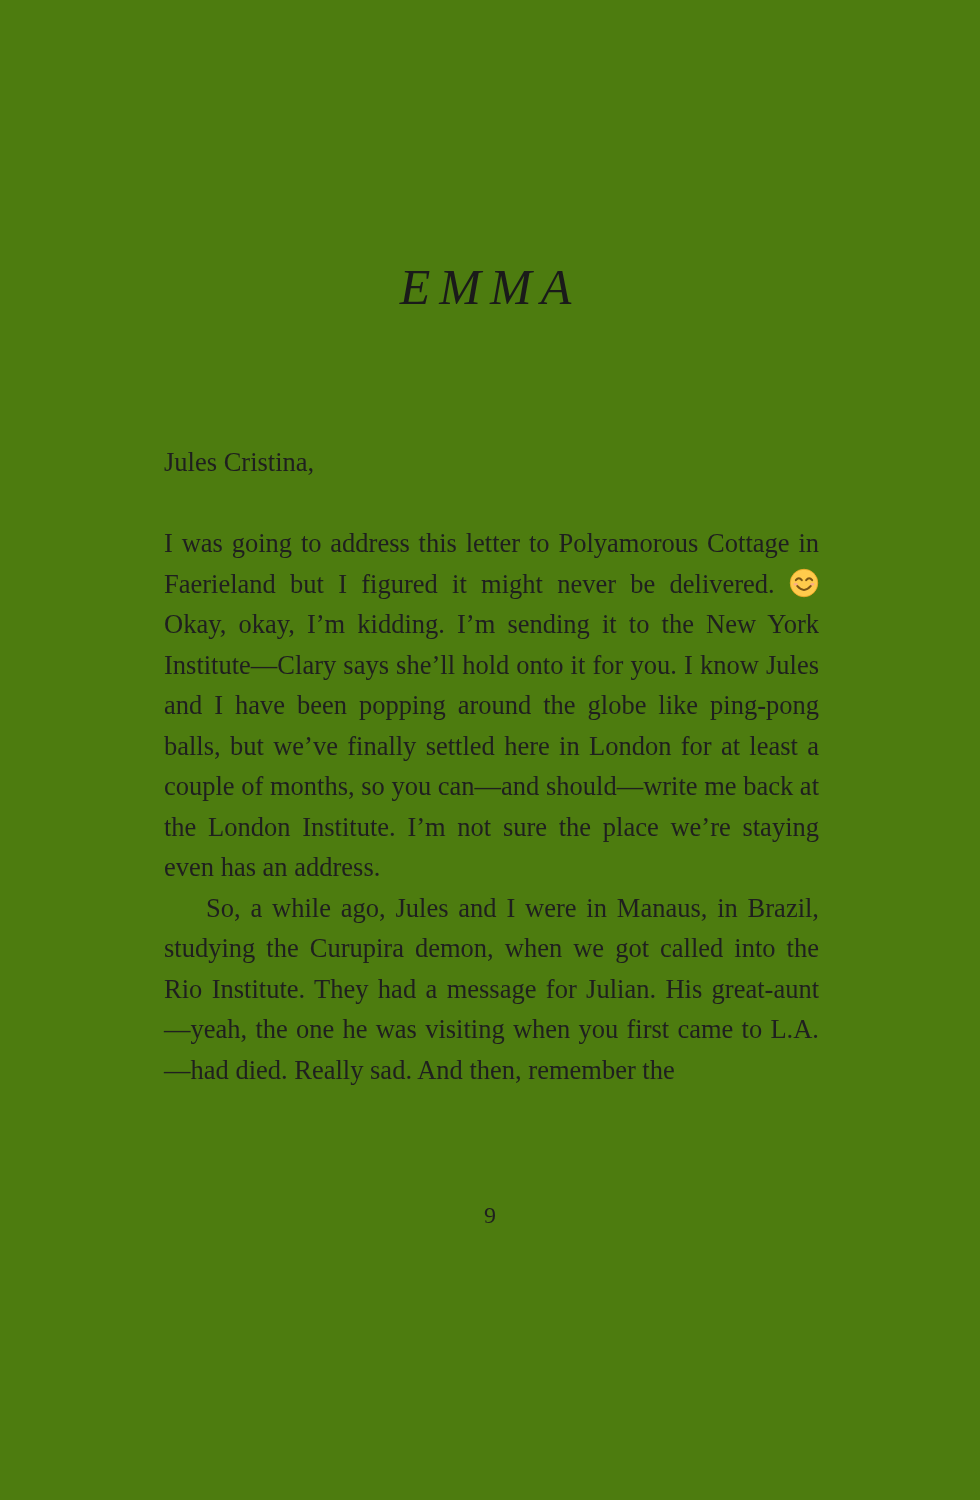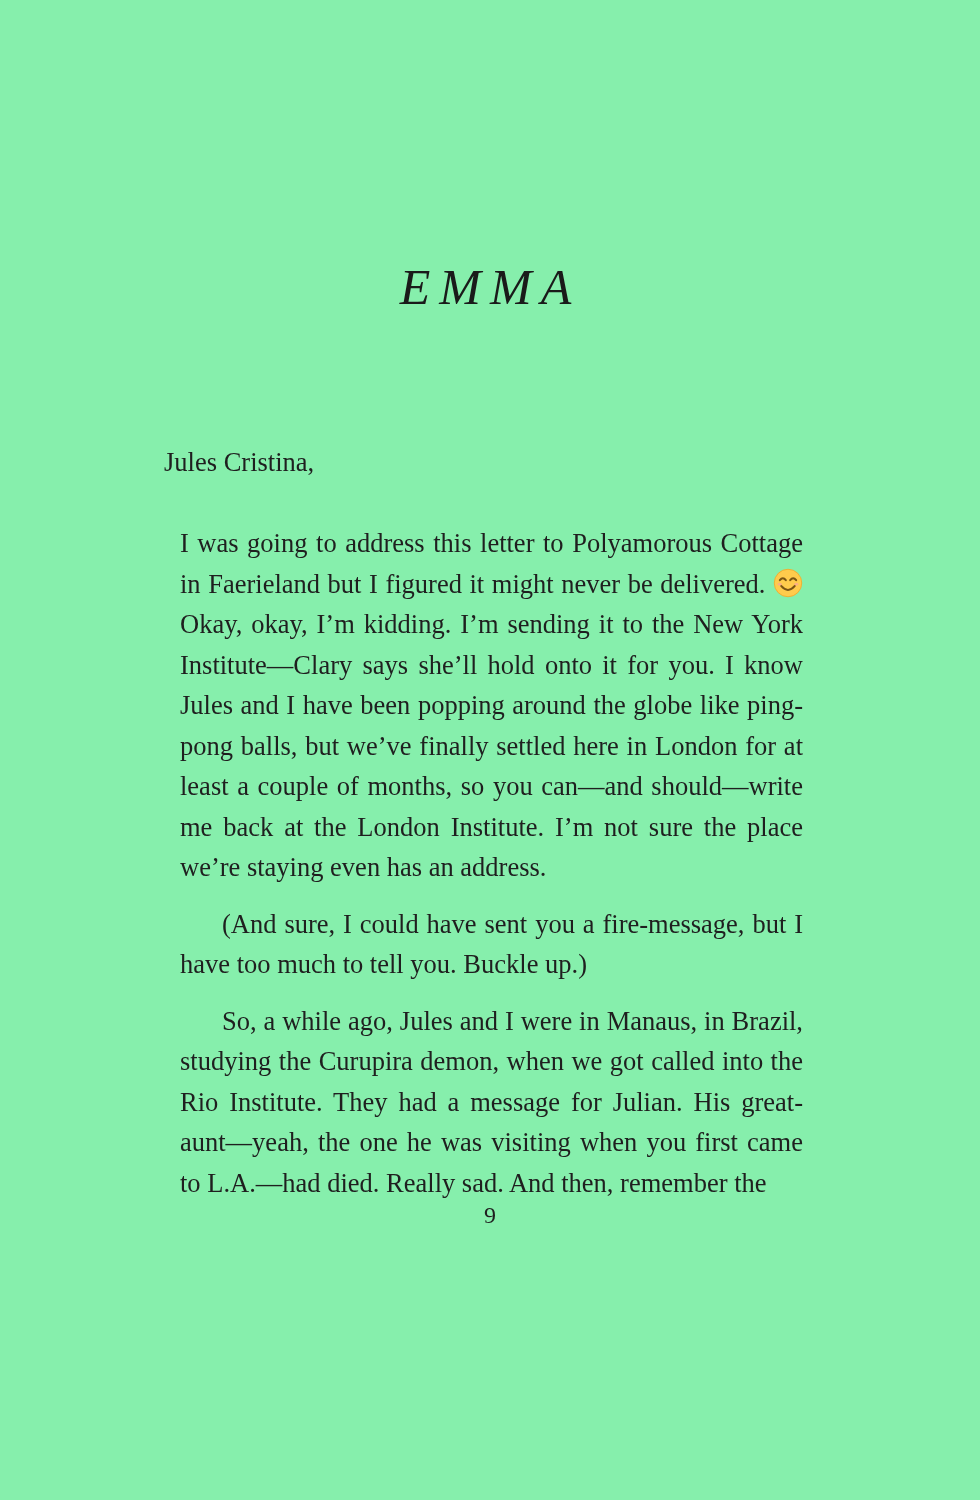--- a/index.html
+++ b/index.html
@@ -10,21 +10,21 @@
     background: #ffffff;
     font-family: "Liberation Serif", "DejaVu Serif", serif;
     color: #1f1f1f;
     position: relative;
     overflow: hidden;
   }
   .page {
     position: relative;
     width: 980px;
     height: 1500px;
-    background: #86efac;
+    background: #4d7c0f;
   }
   .chapter-title {
     position: absolute;
     top: 258px;
     left: 0;
     width: 100%;
     margin: 0;
     text-align: center;
     font-style: italic;
     font-weight: 400;
@@ -40,21 +40,21 @@
     font-size: 26.5px;
     line-height: 40.5px;
     text-align: justify;
     color: #1f1f1f;
   }
   .salutation {
     margin: 0 0 40.5px 0;
     text-align: left;
   }
   p.body-para {
-    margin: 16px;
+    margin: 0;
   }
   p.indented {
     text-indent: 42px;
   }
   .emoji {
     display: inline-block;
     width: 30px;
     height: 30px;
     vertical-align: -5px;
     line-height: 0;
@@ -88,21 +88,20 @@
     <p class="body-para"><span>I was going to address this letter to Polyamorous Cottage in Faerieland but I figured it might never be delivered. </span><span class="emoji"><svg viewBox="0 0 36 36" aria-hidden="true">
           <circle cx="18" cy="18" r="16.5" fill="#ffcb4c"></circle>
           <circle cx="18" cy="18" r="16.5" fill="none" stroke="#f0a829" stroke-width="1"></circle>
           <path d="M8.2 14.6 q3.6 -4.6 7.2 0" stroke="#7a5514" stroke-width="2.4" fill="none" stroke-linecap="round"></path>
           <path d="M20.6 14.6 q3.6 -4.6 7.2 0" stroke="#7a5514" stroke-width="2.4" fill="none" stroke-linecap="round"></path>
           <path d="M9.8 21.5 q8.2 9.5 16.4 0" stroke="#7a5514" stroke-width="2.4" fill="none" stroke-linecap="round"></path>
           <ellipse cx="8" cy="19.5" rx="2.6" ry="1.6" fill="#f9a1a1" opacity="0.7"></ellipse>
           <ellipse cx="28" cy="19.5" rx="2.6" ry="1.6" fill="#f9a1a1" opacity="0.7"></ellipse>
         </svg></span><span> Okay, okay, I’m kidding. I’m sending it to the New York Institute—Clary says she’ll hold onto it for you. I know Jules and I have been popping around the globe like ping-pong balls, but we’ve finally settled here in London for at least a couple of months, so you can—and should—write me back at the London Institute. I’m not sure the place we’re staying even has an address.</span></p>
 
-    <p class="body-para indented">(And sure, I could have sent you a fire-message, but I have too much to tell you. Buckle up.)</p>
 
     <p class="body-para indented">So, a while ago, Jules and I were in Manaus, in Brazil, studying the Curupira demon, when we got called into the Rio Institute. They had a message for Julian. His great-aunt—yeah, the one he was visiting when you first came to L.A.—had died. Really sad. And then, remember the</p>
 
   </div>
 
   <div class="page-number">9</div>
 
 </div>
 
 </body></html>

